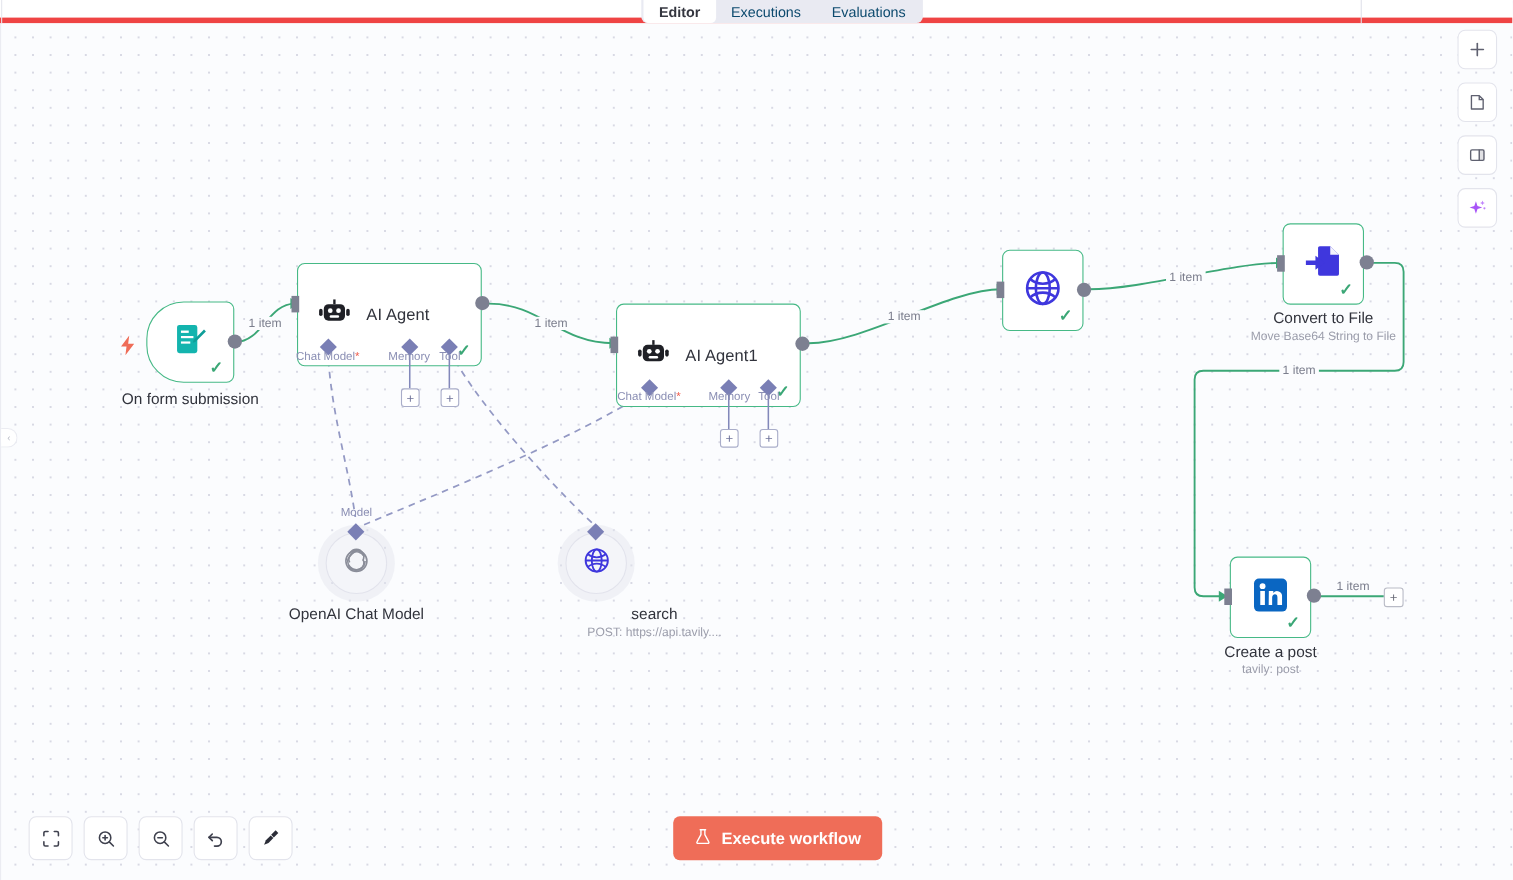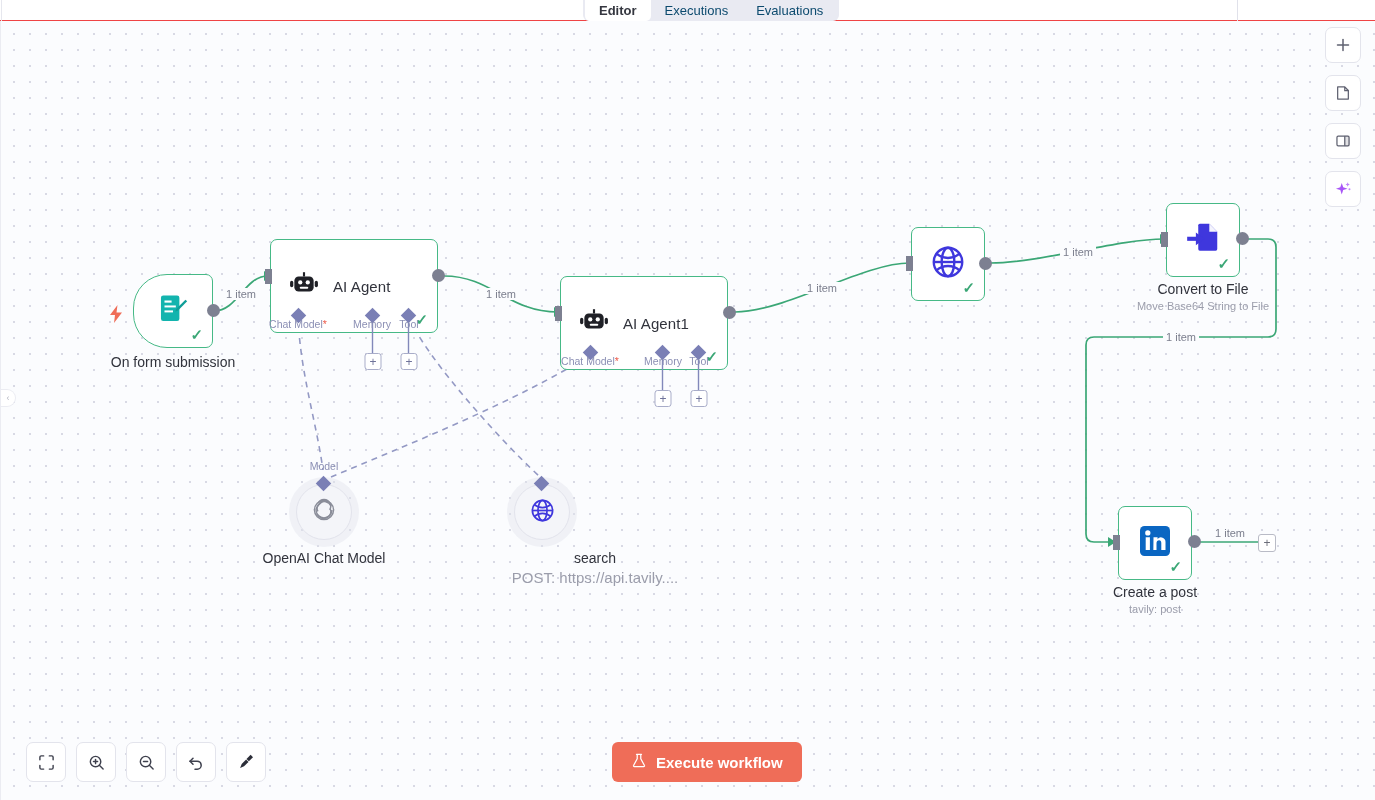--- a/index.html
+++ b/index.html
@@ -17,21 +17,21 @@
     background-color: #fbfcfe;
     background-image: radial-gradient(circle, #d8d9e4 1px, transparent 1.1px);
     background-size: 16px 16px;
     background-position: 6px 10px;
   }
   #edges { position: absolute; inset: 0; width: 1375px; height: 800px; pointer-events: none; }
 
   
   #topstrip {
     position: absolute; top: 0; left: 0; width: 1375px; height: 21px;
-    background: #fff; border-bottom: 1px solid #ef4444; z-index: 40;
+    background: #fff; border-bottom: 5px solid #ef4444; z-index: 40;
   }
   #topdivider-l { position: absolute; top: 0; left: 0.5px; width: 1px; height: 21px; background: #e6e7ee; }
   #topdivider-r { position: absolute; top: 0; left: 1237px; width: 1px; height: 21px; background: #e0e1ea; }
   #tabs {
     position: absolute; top: 0; left: 583px; height: 21px;
     display: flex; align-items: flex-end; gap: 0;
     background: #e9eaf2; border-radius: 0 0 6px 6px; padding: 0 2px;
   }
   .tab {
     font-size: 13px; line-height: 21px; padding: 0 14px; color: #0c4a6e;
@@ -107,21 +107,21 @@
   
   .subnode { position: absolute; z-index: 10; }
   .sub-circle {
     width: 56px; height: 56px; border-radius: 50%;
     background: #f4f5f9; border: 1.5px solid #e2e3ec;
     display: flex; align-items: center; justify-content: center;
     box-shadow: 0 0 0 7px rgba(226,228,238,.45);
   }
   .sub-caption { position: absolute; left: 50%; transform: translateX(-50%); top: 66px; text-align: center; white-space: nowrap; }
   .sub-caption .name { font-size: 14px; color: #31333c; }
-  .sub-caption .sub  { font-size: 15px; color: #9b9dab; margin-top: 3px; }
+  .sub-caption .sub  { font-size: 11px; color: #9b9dab; margin-top: 3px; }
 
   
   .ep-out {
     position: absolute; width: 13px; height: 13px; border-radius: 50%;
     background: #7d8091; z-index: 12;
   }
   .ep-in {
     position: absolute; width: 7px; height: 15px; background: #7d8091; z-index: 12;
   }
   .diamond {

